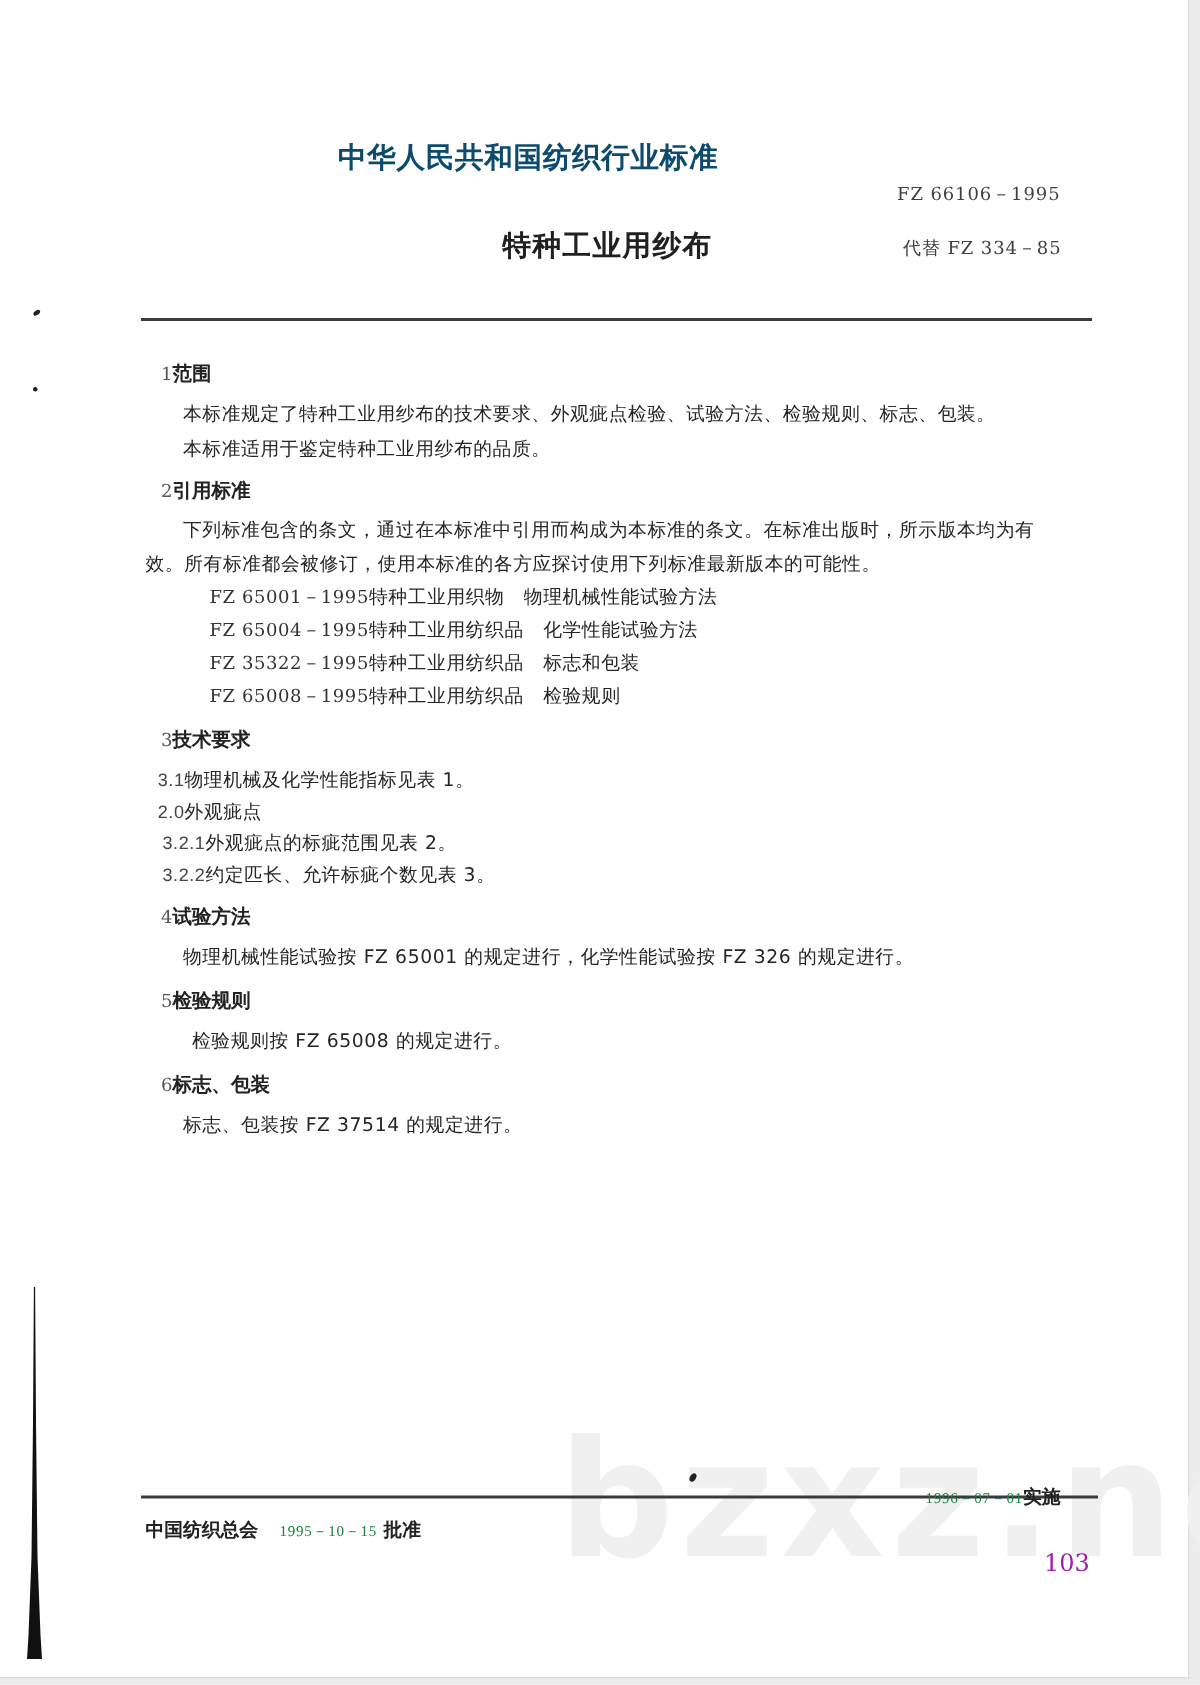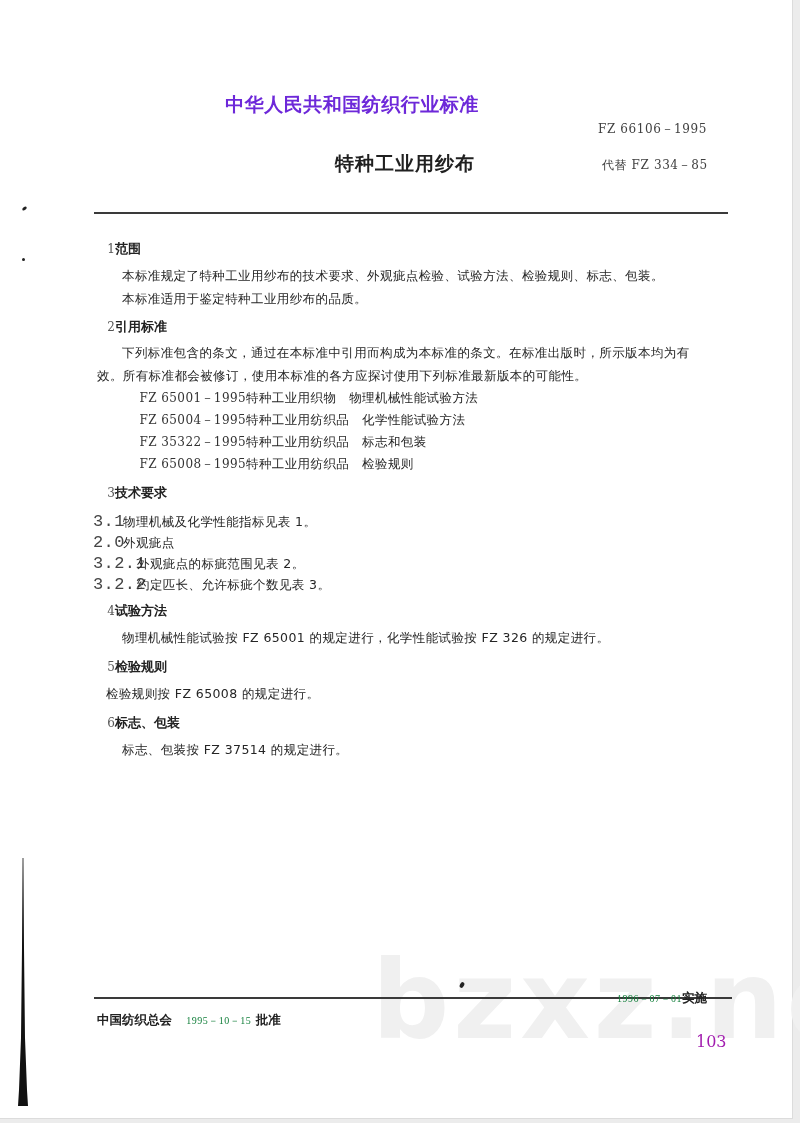--- a/index.html
+++ b/index.html
@@ -26,21 +26,21 @@
       border-bottom: 1px solid #dcdcdc;
     }
     .abs { position: absolute; white-space: nowrap; text-align: right; }
 
     .org-title {
       left: 0; width: 704px; top: 92px;
       text-align: center;
       font-family: "DejaVu Sans", "Liberation Sans", sans-serif;
       font-size: 19px;
       font-weight: bold;
-      color: #6d28d9;
+      color: #0c4a6e;
       letter-spacing: 0.5px;
     }
     .std-code {
       left: 598px; top: 121px;
       font-size: 12px;
       color: #404040;
       letter-spacing: 0.6px;
     }
     .doc-title {
       left: 0; width: 810px; top: 151px;
@@ -87,22 +87,22 @@
     }
     .ref-code {
       display: inline-block;
       width: 122px;
       font-family: "DejaVu Serif", "Liberation Serif", serif;
       font-size: 12px;
       color: #333;
     }
     .sub-num {
       display: inline-block;
-      font-family: Liberation Mono, monospace;
-      font-size: 17px;
+      font-family: Liberation Sans, sans-serif;
+      font-size: 12px;
       color: #444;
     }
     .footer-text {
       font-family: "DejaVu Sans", "Liberation Sans", sans-serif;
       font-size: 12.5px;
       font-weight: bold;
       color: #222;
     }
     .footer-date {
       font-family: Liberation Serif, serif;
@@ -197,21 +197,21 @@
     </div>
 
     <div class="abs sec-head" style="left:93px; top:602px;">
       <span class="sec-num">4</span><span>试验方法</span>
     </div>
     <div class="abs body-text" style="left:122px; top:630px;">物理机械性能试验按 FZ 65001 的规定进行，化学性能试验按 FZ 326 的规定进行。</div>
 
     <div class="abs sec-head" style="left:93px; top:658px;">
       <span class="sec-num">5</span><span>检验规则</span>
     </div>
-    <div class="abs body-text" style="left:106px; top:686px;">检验规则按 FZ 65008 的规定进行。</div>
+    <div class="abs body-text" style="left:128px; top:686px;">检验规则按 FZ 65008 的规定进行。</div>
 
     <div class="abs sec-head" style="left:93px; top:714px;">
       <span class="sec-num">6</span><span>标志、包装</span>
     </div>
     <div class="abs body-text" style="left:122px; top:742px;">标志、包装按 FZ 37514 的规定进行。</div>
 
     <div class="rule bottom"></div>
     <div class="abs footer-text" style="left:97px; top:1012px;">
       <span>中国纺织总会</span>
       <span class="footer-date" style="margin-left:10px;">1995－10－15</span>

